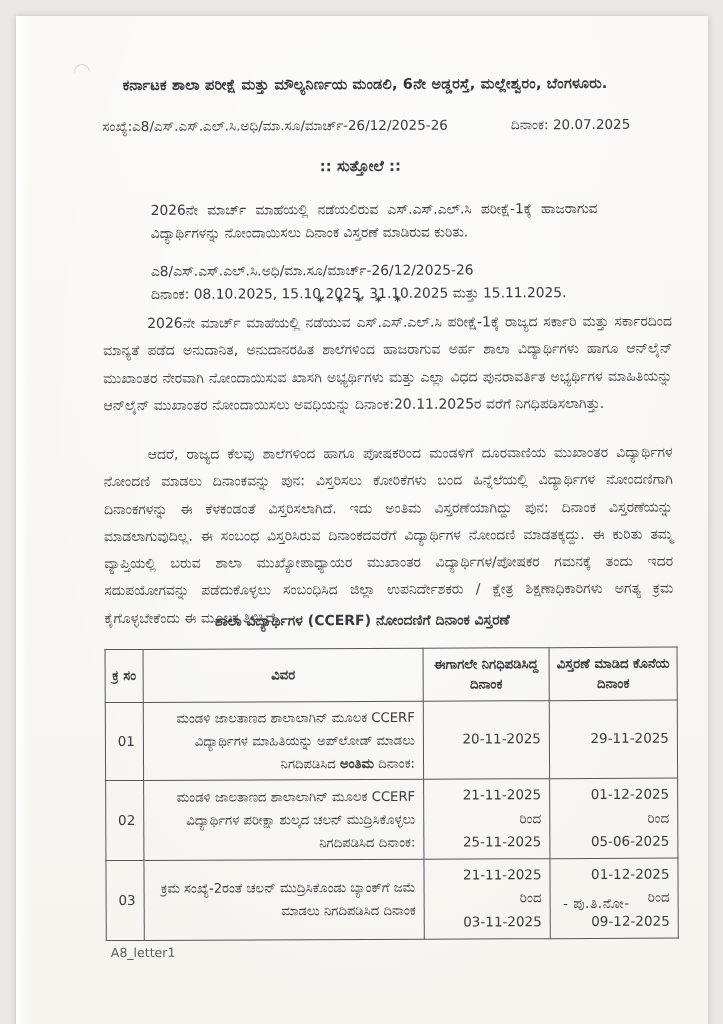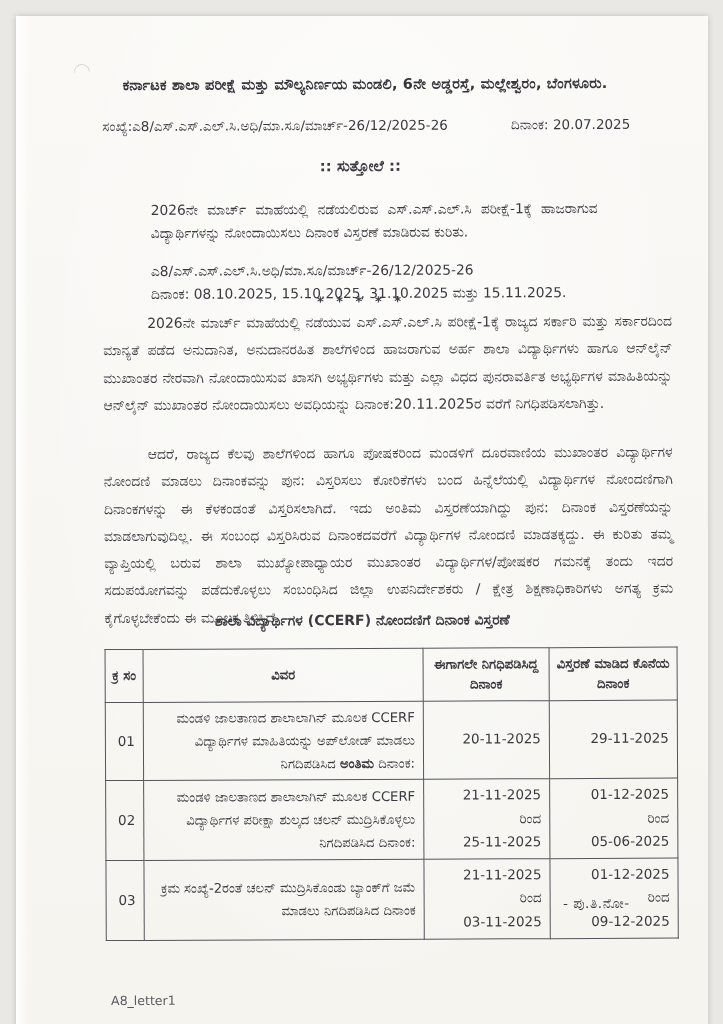--- a/index.html
+++ b/index.html
@@ -89,21 +89,21 @@
   .cell-detail { text-align: justify; line-height: 1.75; padding: 7px 10px; }
   .cell-date { text-align: center; line-height: 1.75; font-size: 13.5px; }
   .cell-date div { white-space: nowrap; }
   .u-word { text-underline-offset: 2px; font-weight: 700; }
 
   .signoff {
     position: absolute; top: 880px; right: 80px;
     font-size: 13.8px; letter-spacing: 0.5px;
   }
   .footer-label {
-    position: absolute; top: 976px; left: 93px;
+    position: absolute; top: 928px; left: 93px;
     font-size: 12.5px; color: #5c5c60;
   }
 </style>
 </head>
 <body>
 
 <div class="page">
   <div class="scan-edge"></div>
   <div class="scan-artifact"></div>
 

